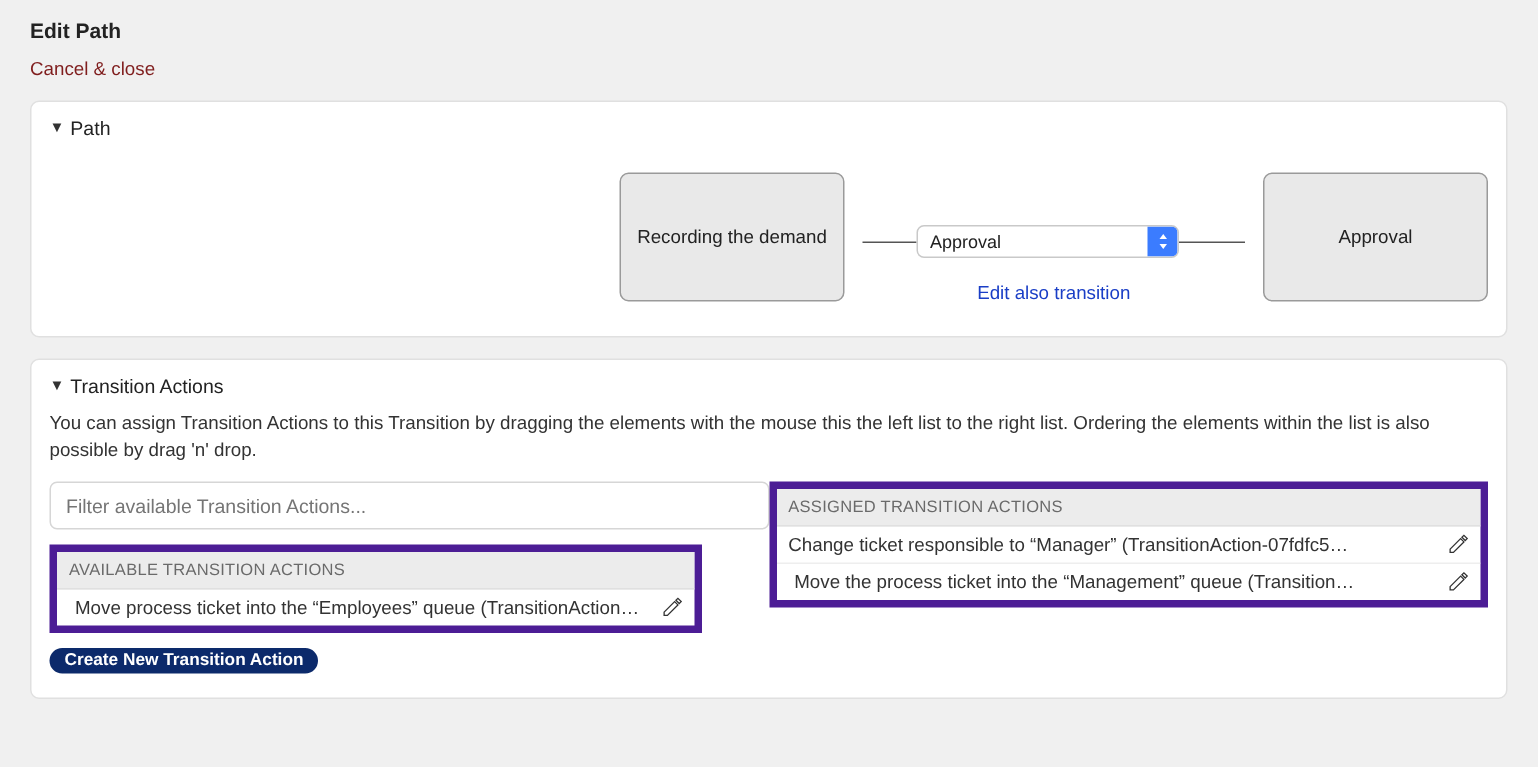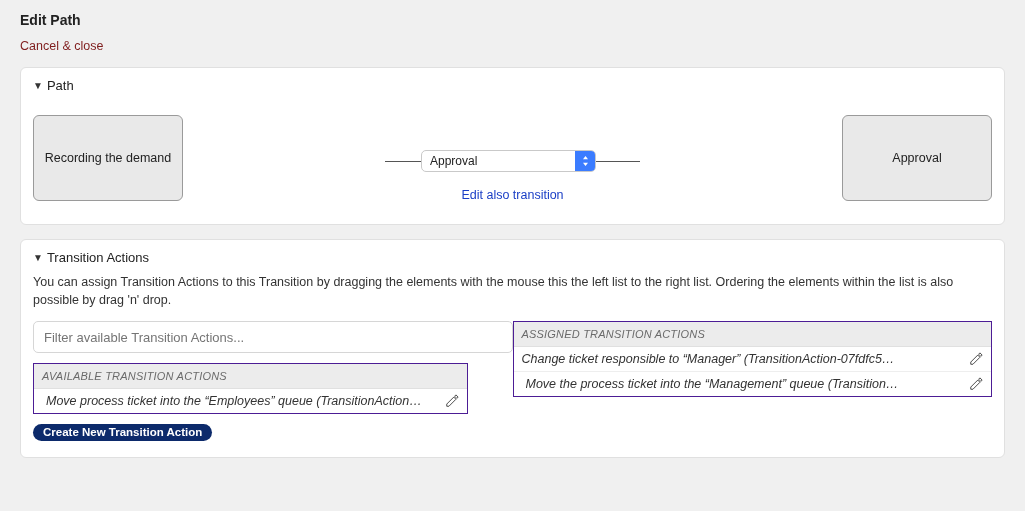--- a/index.html
+++ b/index.html
@@ -43,21 +43,21 @@
     margin-bottom: 8px;
   }
   .panel-header .caret {
     margin-right: 4px;
     font-size: 10px;
     color: #333;
   }
   .diagram {
     display: flex;
     align-items: flex-start;
-    justify-content: space-between;
+    justify-content: flex-end;
     padding: 14px 0 6px 0;
   }
   .state-box {
     width: 150px;
     height: 86px;
     border: 1px solid #9a9a9a;
     background: #e9e9e9;
     border-radius: 6px;
     display: flex;
     align-items: center;
@@ -136,25 +136,24 @@
     border: 1px solid #d6d6d6;
     border-radius: 5px;
     padding: 0 10px;
     font-size: 13px;
     color: #888;
     margin-bottom: 10px;
     outline: none;
     background: #fff;
   }
   .list-box {
-    border: 1px solid #4c1d95;
+    border: 5px solid #4c1d95;
     border-radius: 0;
     overflow: hidden;
     width: 435px;
-    font-style: italic;
   }
   .list-header {
     background: #ececec;
     color: #6a6a6a;
     font-size: 11px;
     letter-spacing: 0.2px;
     padding: 6px 8px;
     border-bottom: 1px solid #e0e0e0;
   }
   .list-item {

